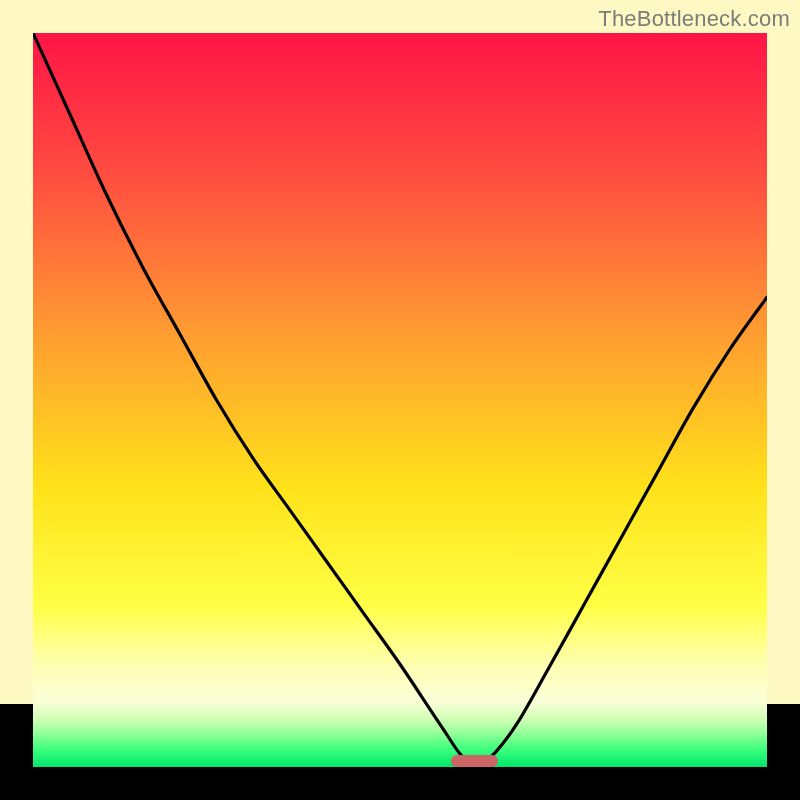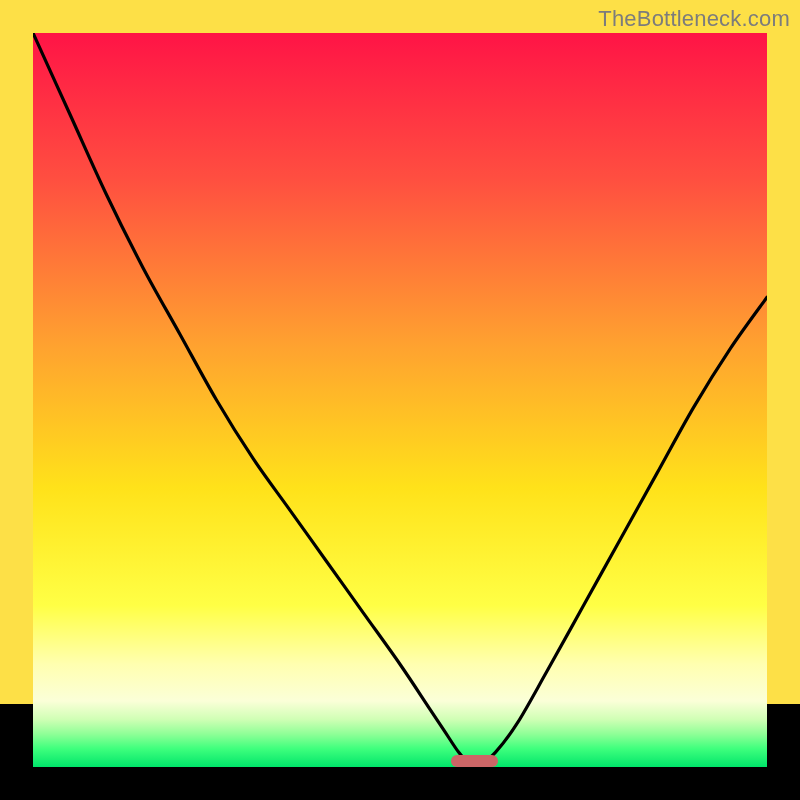--- a/index.html
+++ b/index.html
@@ -8,21 +8,21 @@
     width: 800px;
     height: 800px;
     background: #000;
     overflow: hidden;
     font-family: Arial, Helvetica, sans-serif;
   }
   .frame {
     position: relative;
     width: 800px;
     height: 704px;
-    background: #fde047;
+    background: #fef9c3;
     box-sizing: border-box;
   }
   .plot-area {
     position: absolute;
     left: 33px;
     top: 33px;
     width: 734px;
     height: 734px;
     overflow: hidden;
   }

